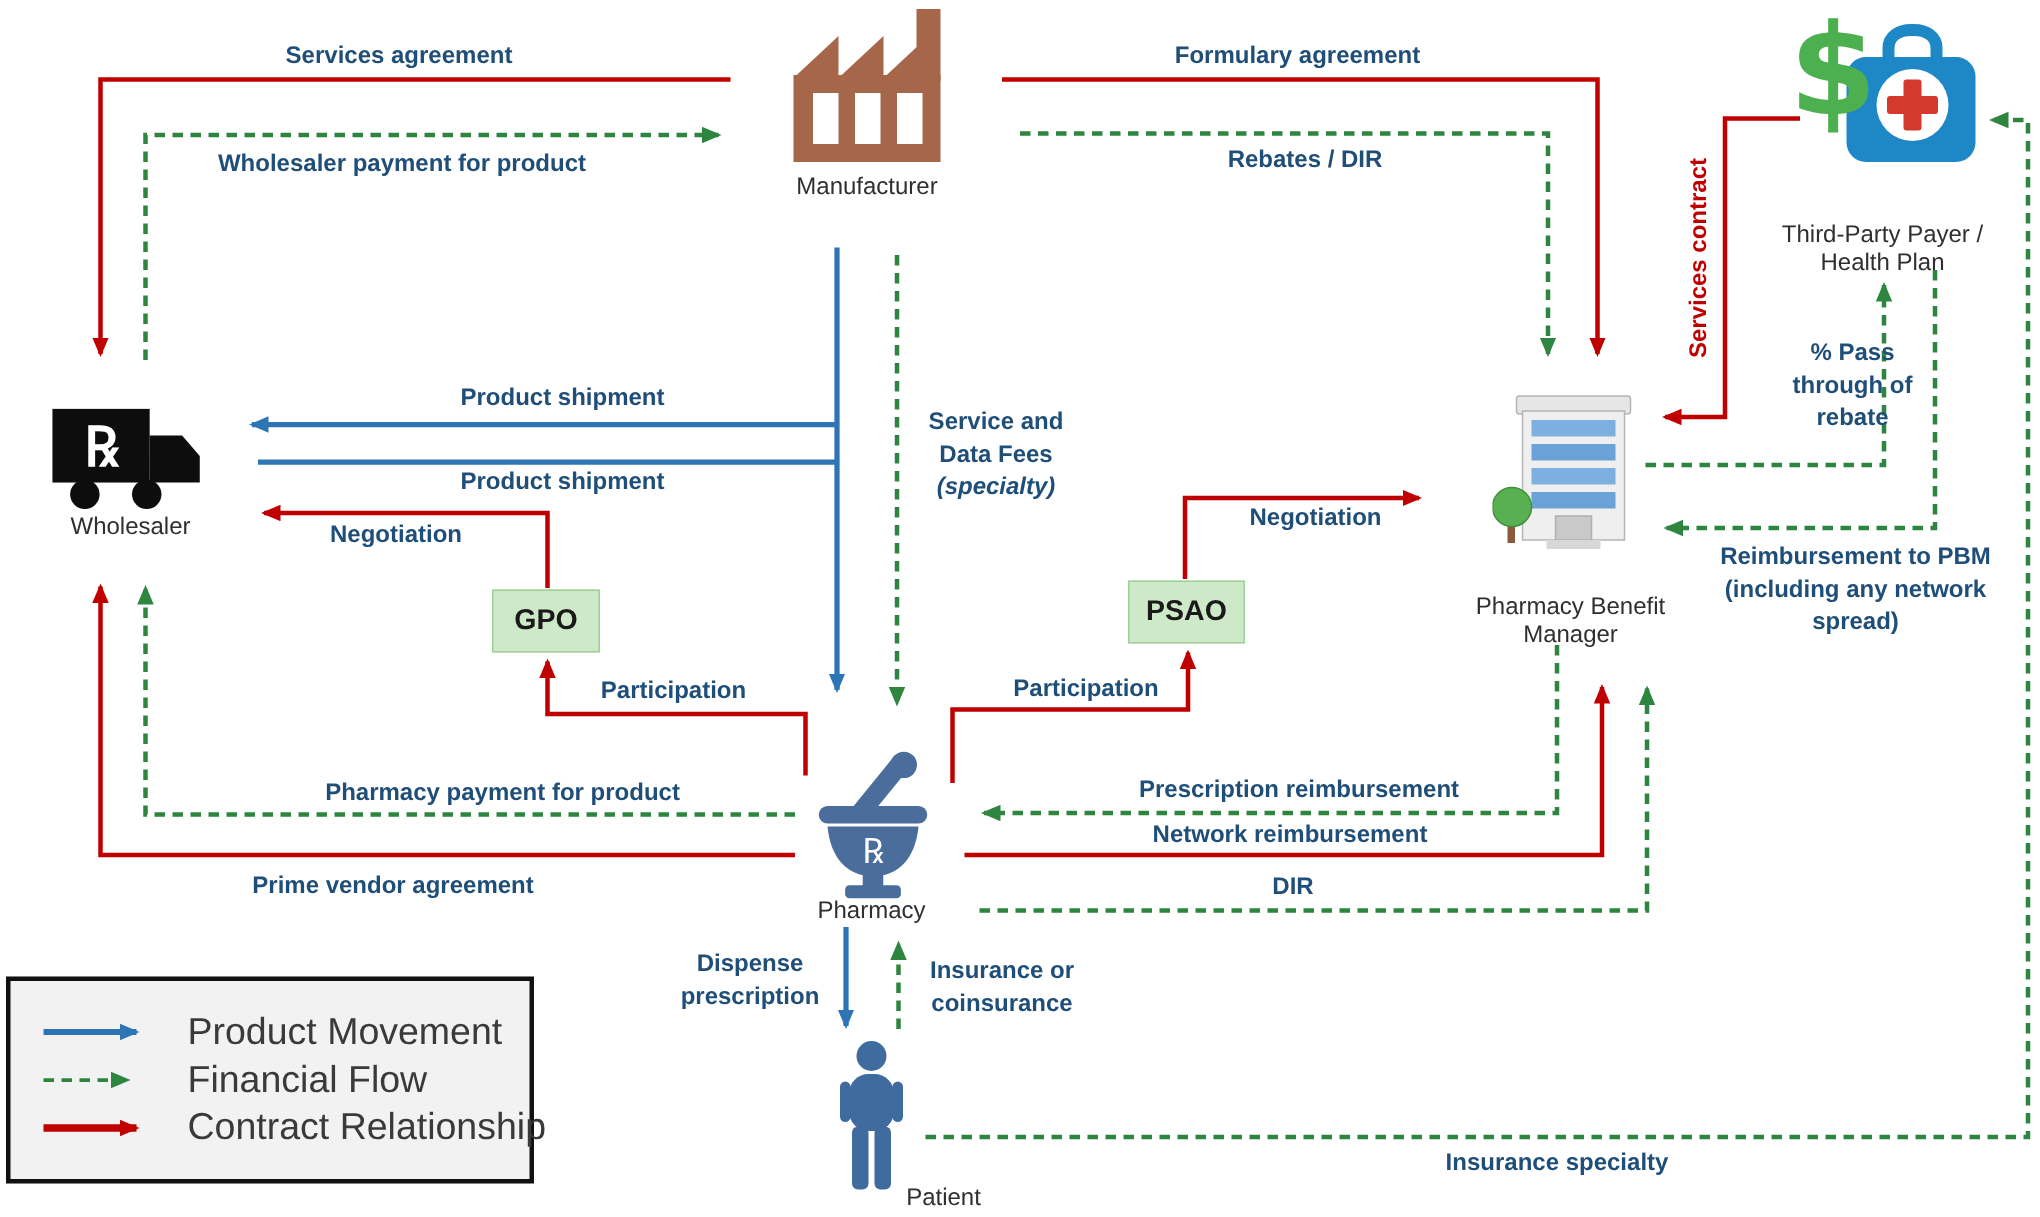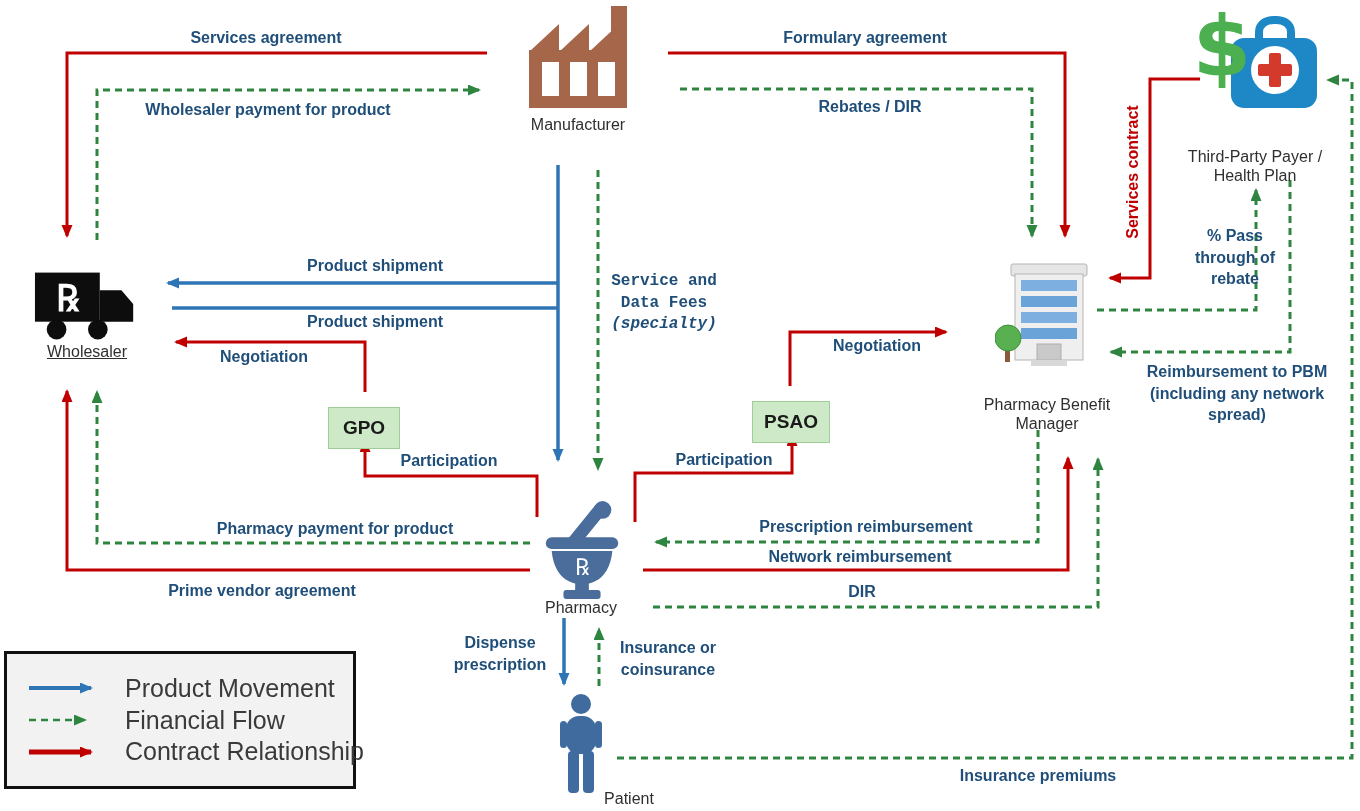--- a/index.html
+++ b/index.html
@@ -30,21 +30,21 @@
   .cap.rot{transform:translate(-50%,-50%) rotate(-90deg);color:var(--contract-relationship);}
 
   .nlabel{position:absolute;transform:translateX(-50%);color:var(--node-label-text);
           font-size:16px;font-weight:400;line-height:1.2;white-space:nowrap;text-align:center;}
   .nlabel.wrap{white-space:normal;margin-top:17px;}
 
   .icon{position:absolute;}
 
   .orgbox{position:absolute;background:var(--org-box-bg);border:1px solid #9ecf96;
           display:flex;align-items:center;justify-content:center;
-          color:#1a1a1a;font-size:19px;font-weight:600;margin-top:14px;}
+          color:#1a1a1a;font-size:19px;font-weight:600;}
 
   .legend{position:absolute;left:4px;top:651px;width:352px;height:138px;
           background:var(--legend-bg);border:3px solid #111;box-sizing:border-box;
           display:flex;flex-direction:column;justify-content:space-evenly;padding:17px 0;}
   .legend-row{display:flex;align-items:center;gap:18px;padding-left:18px;}
   .legend-row span{font-size:25px;font-weight:500;color:#3a3a3a;white-space:nowrap;}
   .legend-row svg{flex:0 0 auto;}
 </style>
 </head>
 <body>
@@ -164,48 +164,48 @@
   </div>
 
   <div class="orgbox" style="left:328px;top:393px;width:70px;height:40px;">
     <span>GPO</span>
   </div>
   <div class="orgbox" style="left:752px;top:387px;width:76px;height:40px;">
     <span>PSAO</span>
   </div>
 
   <div class="nlabel" style="left:578px;top:115px;">Manufacturer</div>
-  <div class="nlabel" style="left:87px;top:342px;text-decoration:underline;">Wholesaler</div>
+  <div class="nlabel" style="left:87px;top:342px;">Wholesaler</div>
   <div class="nlabel" style="left:581px;top:598px;">Pharmacy</div>
   <div class="nlabel" style="left:581px;top:789px;margin-left:48px;">Patient</div>
   <div class="nlabel wrap" style="left:1047px;top:378px;width:140px;">Pharmacy Benefit Manager</div>
   <div class="nlabel wrap" style="left:1255px;top:130px;width:155px;">Third-Party Payer / Health Plan</div>
 
   <div class="cap" style="left:266px;top:27px;">Services agreement</div>
   <div class="cap" style="left:268px;top:99px;">Wholesaler payment for product</div>
   <div class="cap" style="left:865px;top:27px;">Formulary agreement</div>
   <div class="cap" style="left:870px;top:96px;">Rebates / DIR</div>
   <div class="cap" style="left:375px;top:255px;">Product shipment</div>
   <div class="cap" style="left:375px;top:311px;">Product shipment</div>
-  <div class="cap wrap" style="left:664px;top:271px;width:110px;font-family:Liberation Mono, monospace;">
+  <div class="cap wrap" style="left:664px;top:271px;width:110px;">
     <span>Service and Data Fees</span>
     <span class="note">(specialty)</span>
   </div>
   <div class="cap" style="left:264px;top:346px;">Negotiation</div>
   <div class="cap" style="left:449px;top:450px;">Participation</div>
   <div class="cap" style="left:877px;top:335px;">Negotiation</div>
   <div class="cap" style="left:724px;top:449px;">Participation</div>
   <div class="cap" style="left:303px;top:518px;margin-left:32px;">Pharmacy payment for product</div>
   <div class="cap" style="left:262px;top:580px;">Prime vendor agreement</div>
   <div class="cap" style="left:866px;top:516px;">Prescription reimbursement</div>
   <div class="cap" style="left:860px;top:546px;">Network reimbursement</div>
   <div class="cap" style="left:862px;top:581px;">DIR</div>
   <div class="cap wrap" style="left:500px;top:632px;width:100px;">Dispense prescription</div>
   <div class="cap wrap" style="left:668px;top:637px;width:115px;">Insurance or coinsurance</div>
-  <div class="cap" style="left:1038px;top:765px;">Insurance premiums</div>
+  <div class="cap" style="left:1038px;top:765px;">Insurance specialty</div>
   <div class="cap rot" style="left:1133px;top:172px;">Services contract</div>
   <div class="cap wrap" style="left:1203px;top:225px;width:92px;margin-left:32px;">% Pass through of rebate</div>
   <div class="cap wrap" style="left:1237px;top:361px;width:205px;">Reimbursement to PBM (including any network spread)</div>
 
   <div class="legend">
     <div class="legend-row">
       <svg width="82" height="20">
         <line x1="4" y1="10" x2="66" y2="10" class="edge-blue" style="stroke-width:4;" marker-end="url(#mk-blue)"></line>
       </svg>
       <span>Product Movement</span>

